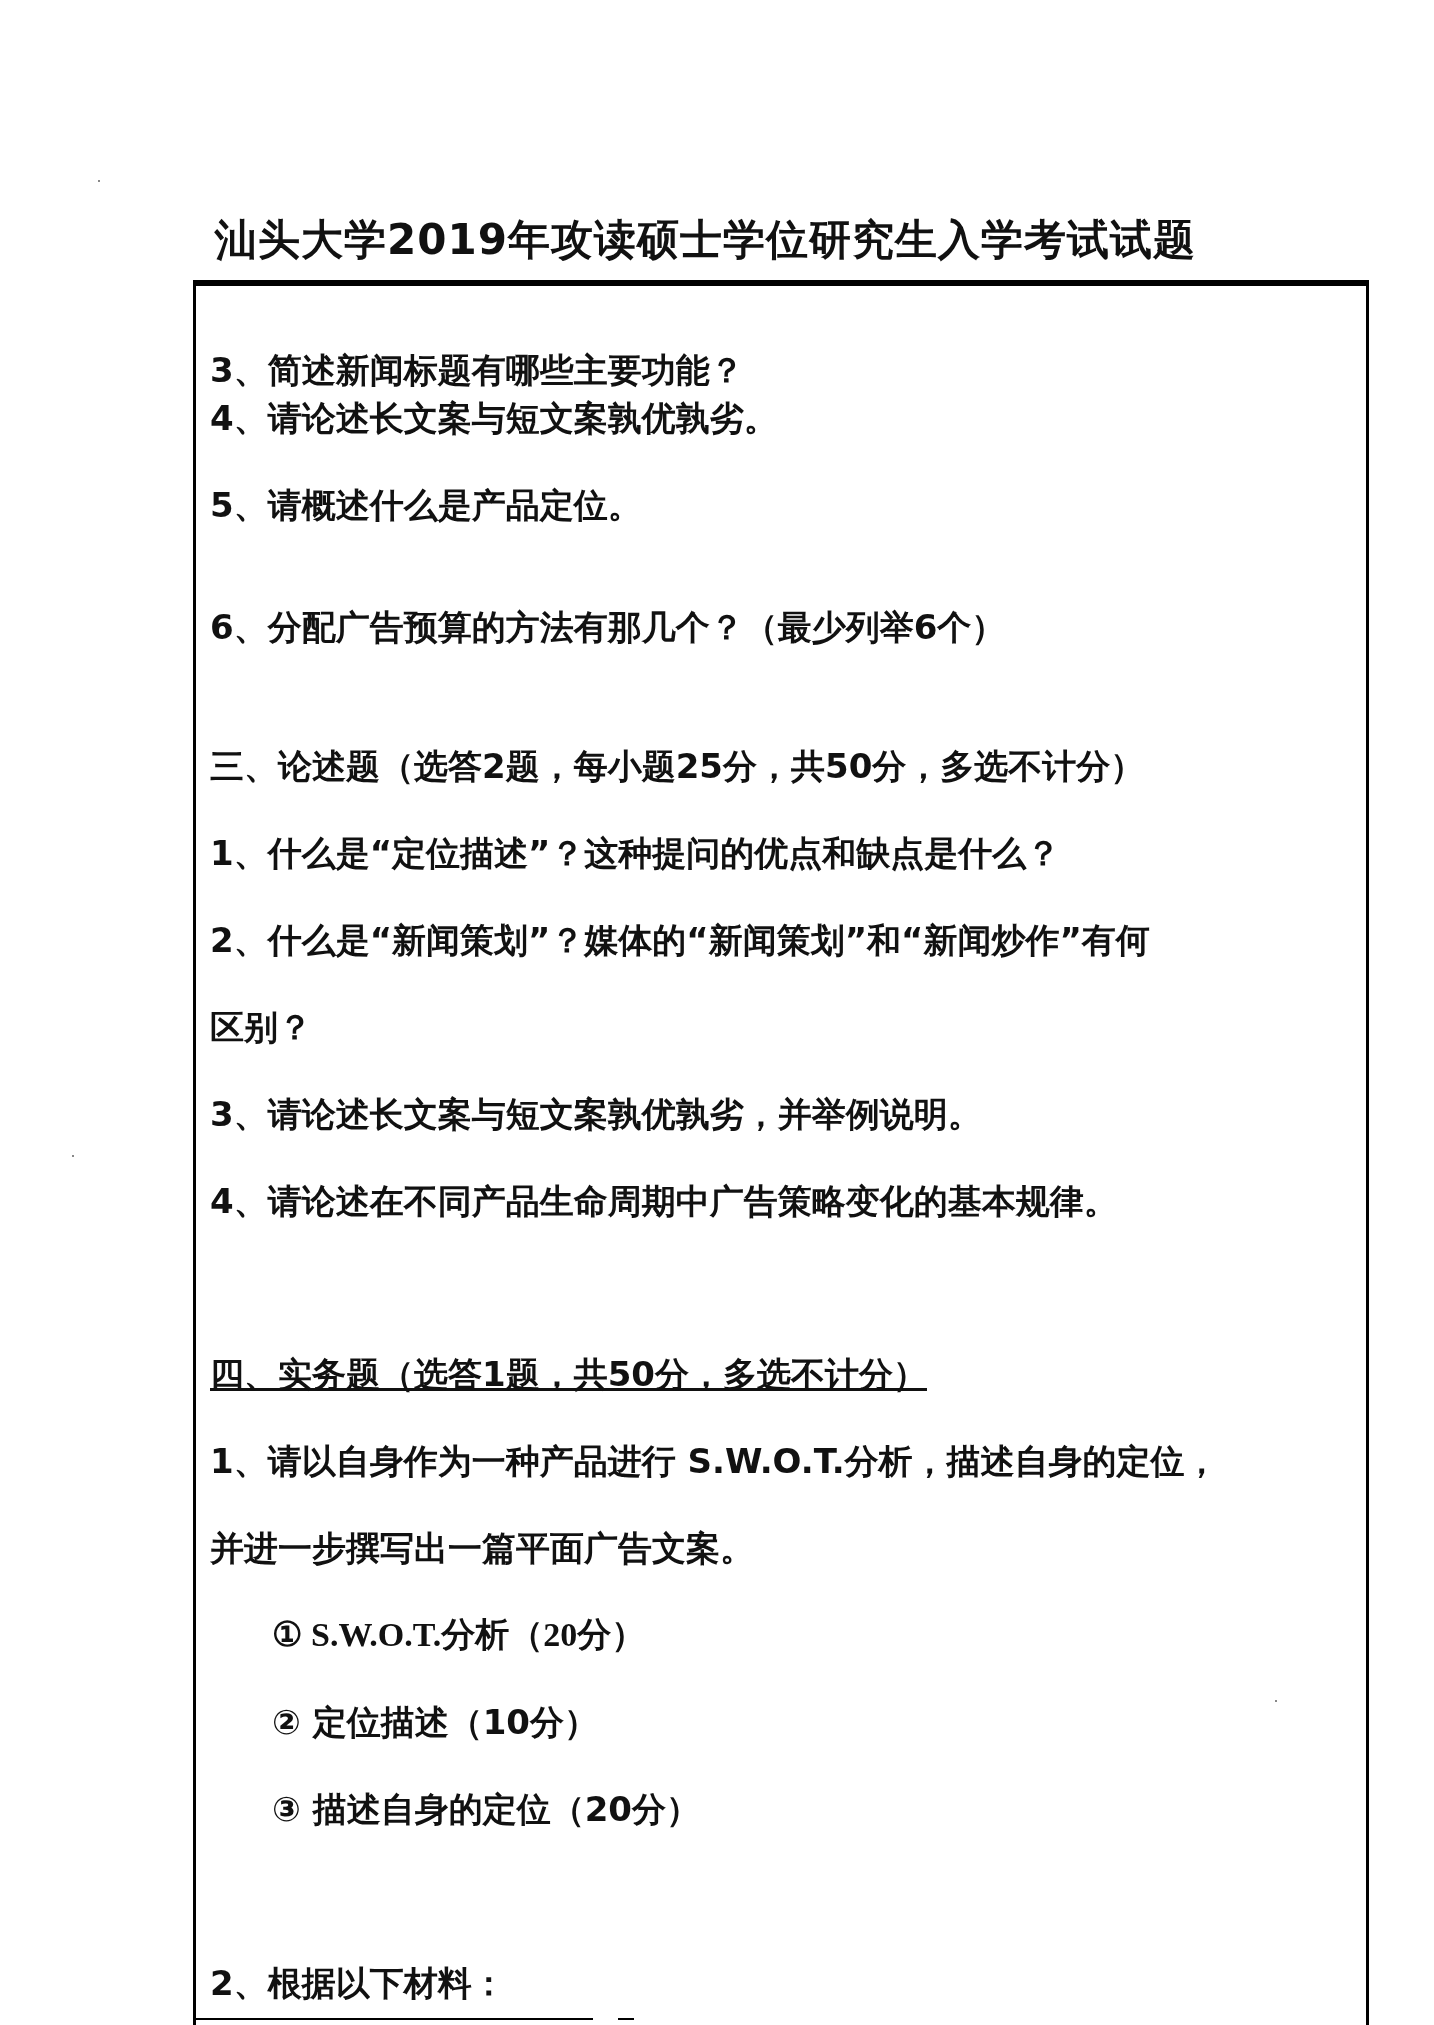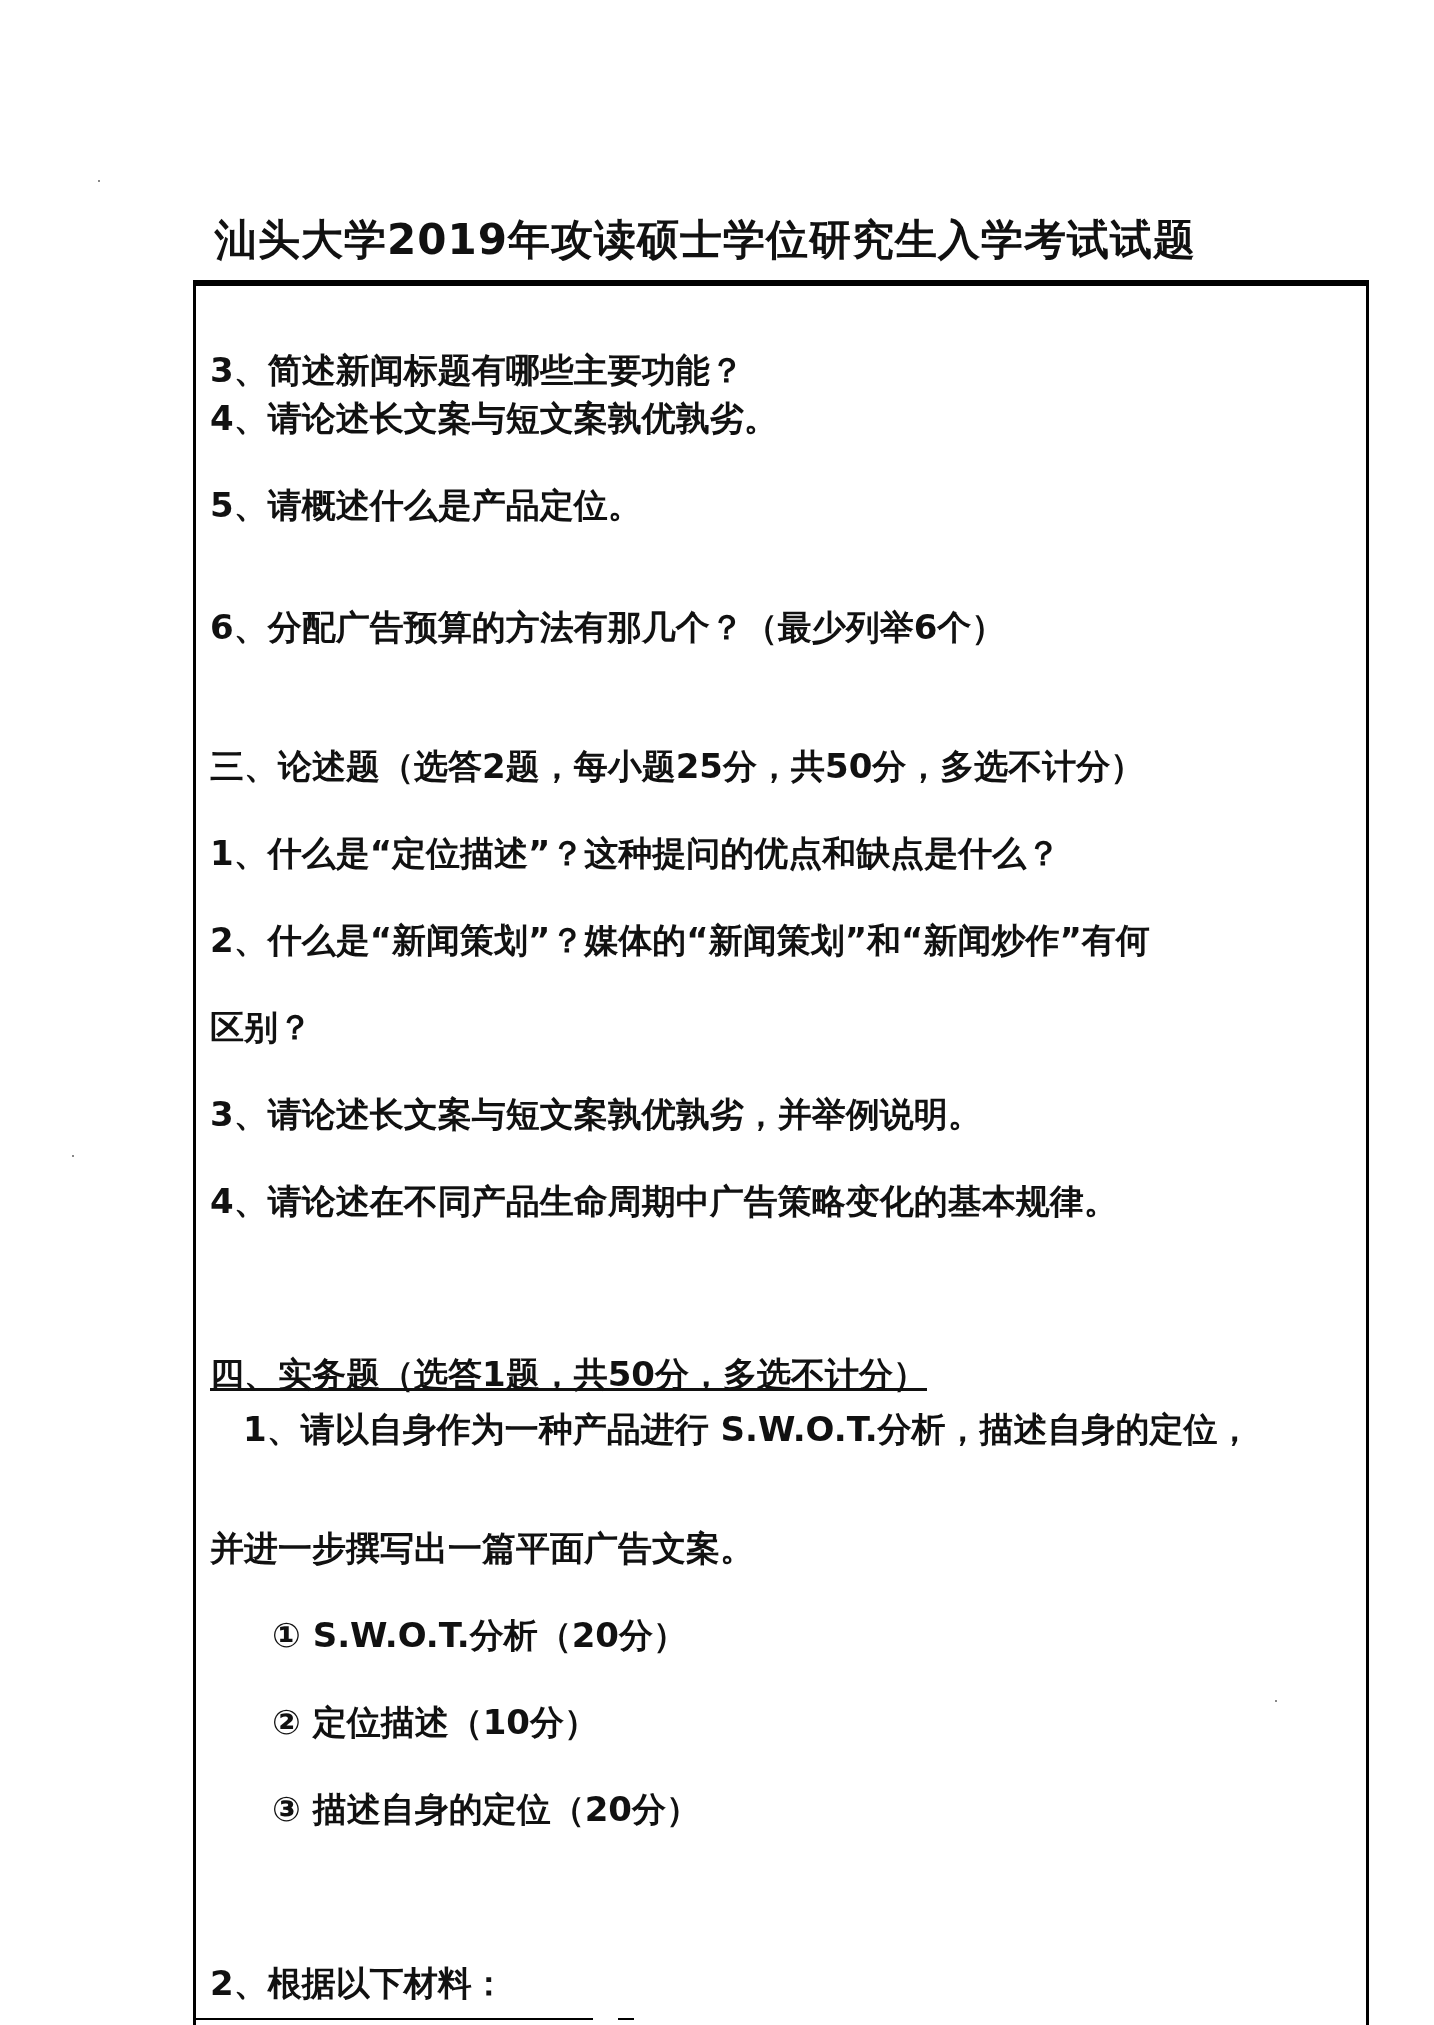--- a/index.html
+++ b/index.html
@@ -102,26 +102,26 @@
   </div>
   <div class="line" style="left:210px; top:1007px;">区别？</div>
   <div class="line" style="left:210px; top:1094px;">
     <span>3、</span><span>请论述长文案与短文案孰优孰劣，并举例说明。</span>
   </div>
   <div class="line" style="left:210px; top:1181px;">
     <span>4、</span><span>请论述在不同产品生命周期中广告策略变化的基本规律。</span>
   </div>
 
   <div class="line" style="left:210px; top:1354px;text-decoration:underline;">四、实务题（选答1题，共50分，多选不计分）</div>
-  <div class="line" style="left:210px; top:1409px;margin-left:33px;">
+  <div class="line" style="left:210px; top:1441px;">
     <span>1、</span><span>请以自身作为一种产品进行 S.W.O.T.分析，描述自身的定位，</span>
   </div>
   <div class="line" style="left:210px; top:1528px;">并进一步撰写出一篇平面广告文案。</div>
 
-  <div class="line sub" style="top:1615px;">
+  <div class="line sub" style="top:1615px;font-family:Liberation Serif, serif;">
     <span>①</span>&nbsp;<span>S.W.O.T.分析（20分）</span>
   </div>
   <div class="line sub" style="top:1702px;">
     <span>②</span>&nbsp;<span>定位描述（10分）</span>
   </div>
   <div class="line sub" style="top:1789px;">
     <span>③</span>&nbsp;<span>描述自身的定位（20分）</span>
   </div>
 
   <div class="line" style="left:210px; top:1963px;">

